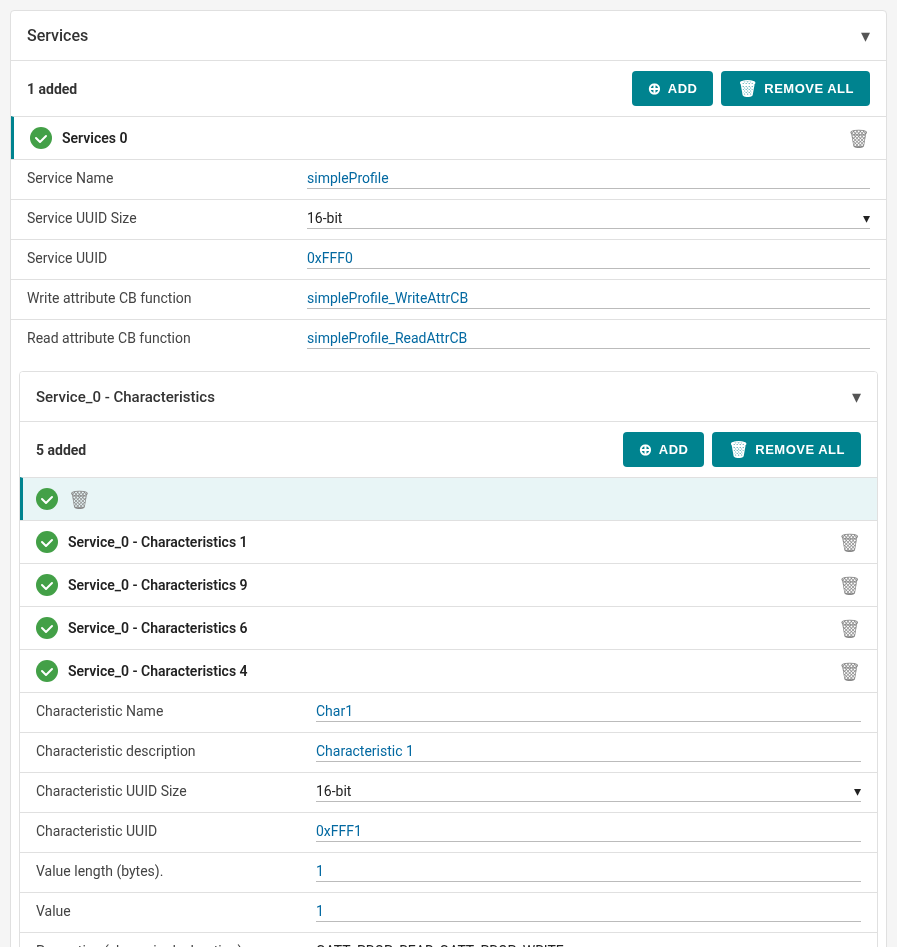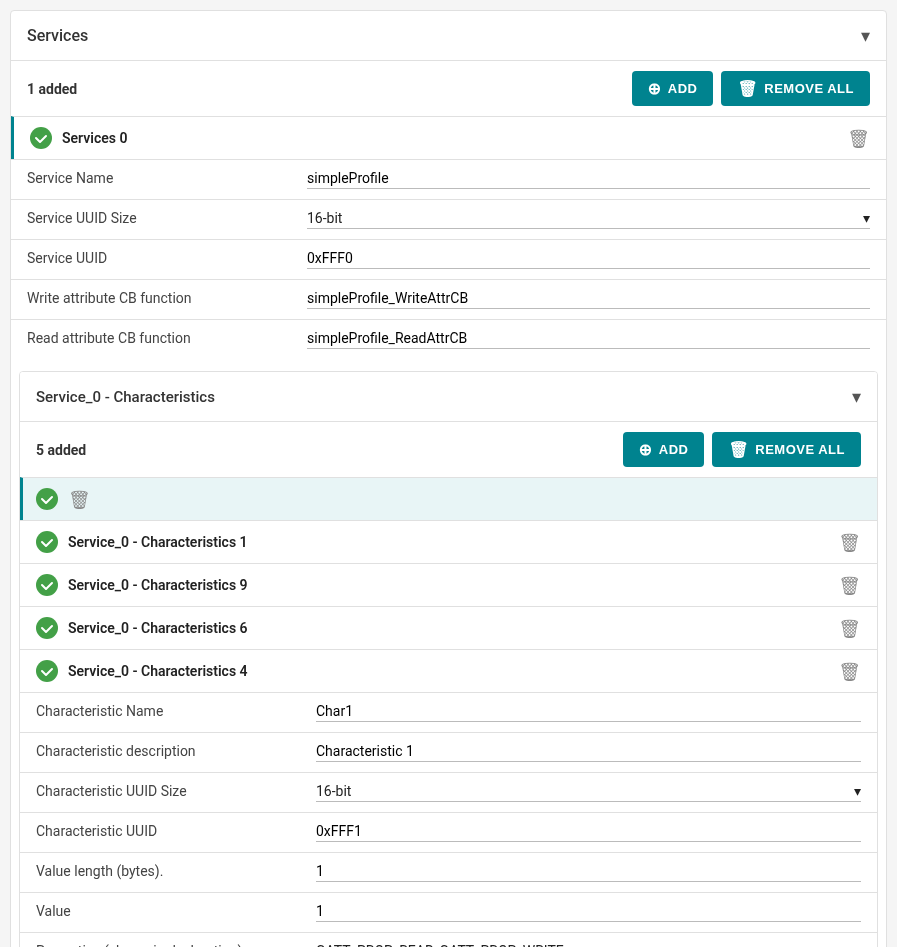--- a/index.html
+++ b/index.html
@@ -114,21 +114,21 @@
       border-top: 1px solid #e0e0e0;
     }
     .field-label {
       width: 280px;
       color: #444;
       font-size: 14px;
       flex-shrink: 0;
     }
     .field-value {
       flex: 1;
-      color: #000000;
+      color: #0369a1;
       font-size: 14px;
       border-bottom: 1px solid #bbb;
       padding-bottom: 2px;
     }
     .field-value-select {
       flex: 1;
       display: flex;
       align-items: center;
       justify-content: space-between;
       border-bottom: 1px solid #bbb;

